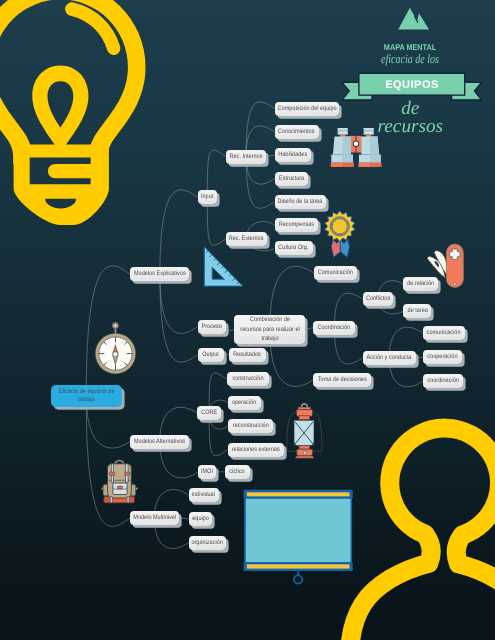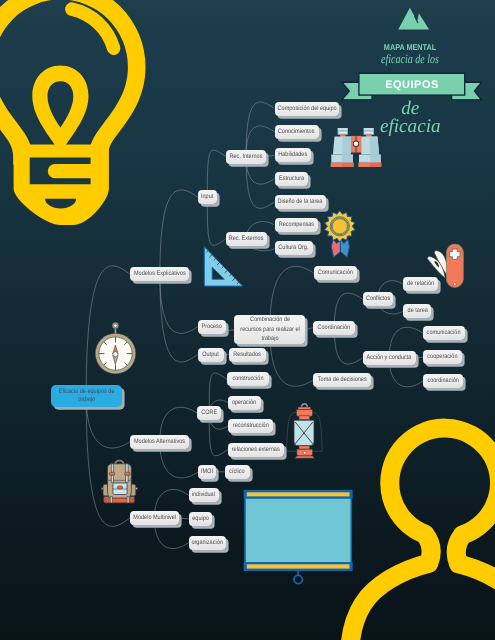--- a/index.html
+++ b/index.html
@@ -360,21 +360,21 @@
       <path d="M154.4 517.9 C154.4 489.0 172.9 483.5 188.7 495.3"></path>
       <path d="M178.7 517.9 L188.7 518.9"></path>
       <path d="M154.4 517.9 C154.4 549.5 171.7 554.6 188.7 542.6"></path>
     </svg>
 
   <div id="nodes-layer">
 
     <div class="hdr" id="mapa-mental">MAPA MENTAL</div>
     <div class="hdr" id="eficacia">eficacia de los</div>
     <div class="hdr" id="de-line">de</div>
-    <div class="hdr" id="trabajo-line">eficacia</div>
+    <div class="hdr" id="trabajo-line">recursos</div>
     <div id="equipos-label">EQUIPOS</div>
   <div class="node center" style="left: 50.5px; top: 385px; width: 71.3px; height: 21.8px;">
         <span>Eficacia de equipos de trabajo</span>
       </div>
       <div class="node" style="left: 130.3px; top: 267.3px; width: 59.2px; height: 14px;">
         <span>Modelos Explicativos</span>
       </div>
       <div class="node" style="left: 197.6px; top: 190.2px; width: 19.3px; height: 14px;">
         <span>Input</span>
       </div>

